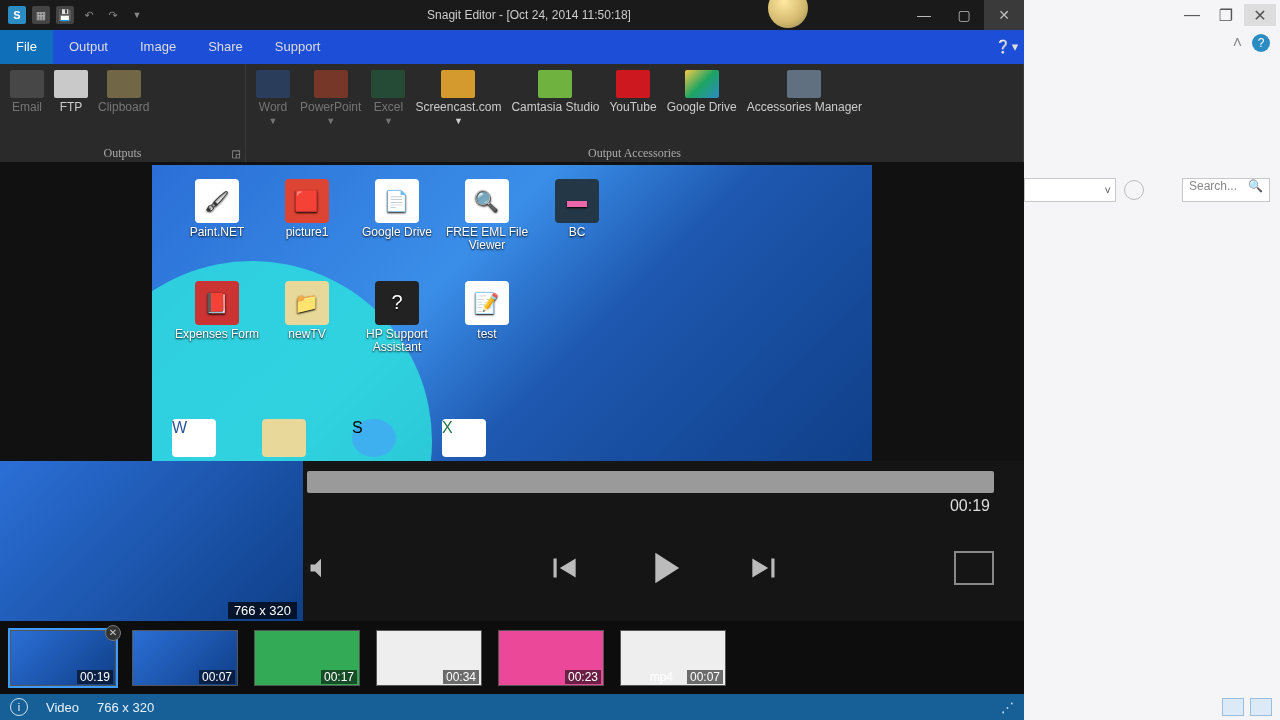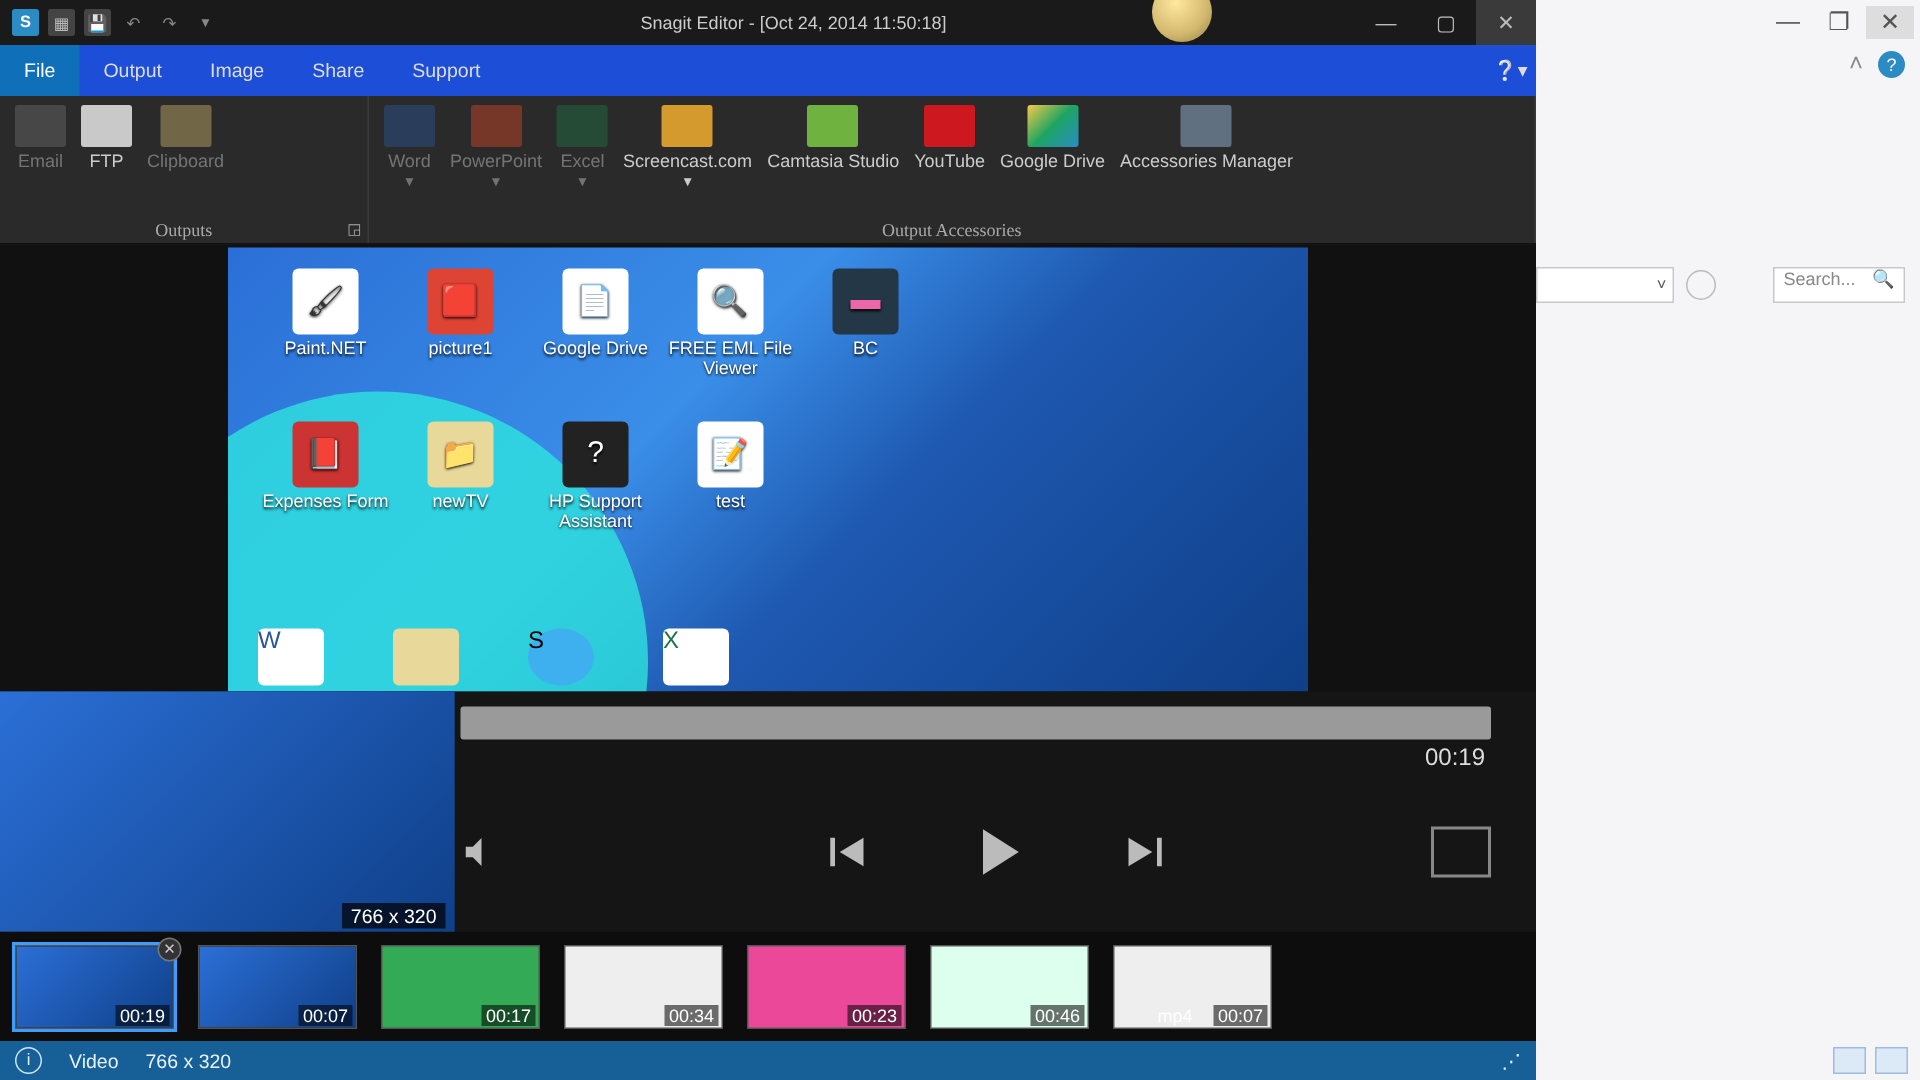--- a/index.html
+++ b/index.html
@@ -274,23 +274,20 @@
       </div>
     <div class="titem" style="background:#3a5">
         <span class="ts">00:17</span>
       </div>
     <div class="titem" style="background:#eee">
         <span class="ts">00:34</span>
       </div>
     <div class="titem" style="background:#ec4899">
         <span class="ts">00:23</span>
       </div>
-    <div class="titem" style="background:#dfe">
-        <span class="ts">00:46</span>
-      </div>
     <div class="titem" style="background:#eee">
         <span class="pre">mp4</span>
         <span class="ts">00:07</span>
       </div>
   </div>
 
   <div class="status">
     <div class="i">i</div>
     <span>Video</span>
     <span>766 x 320</span>

